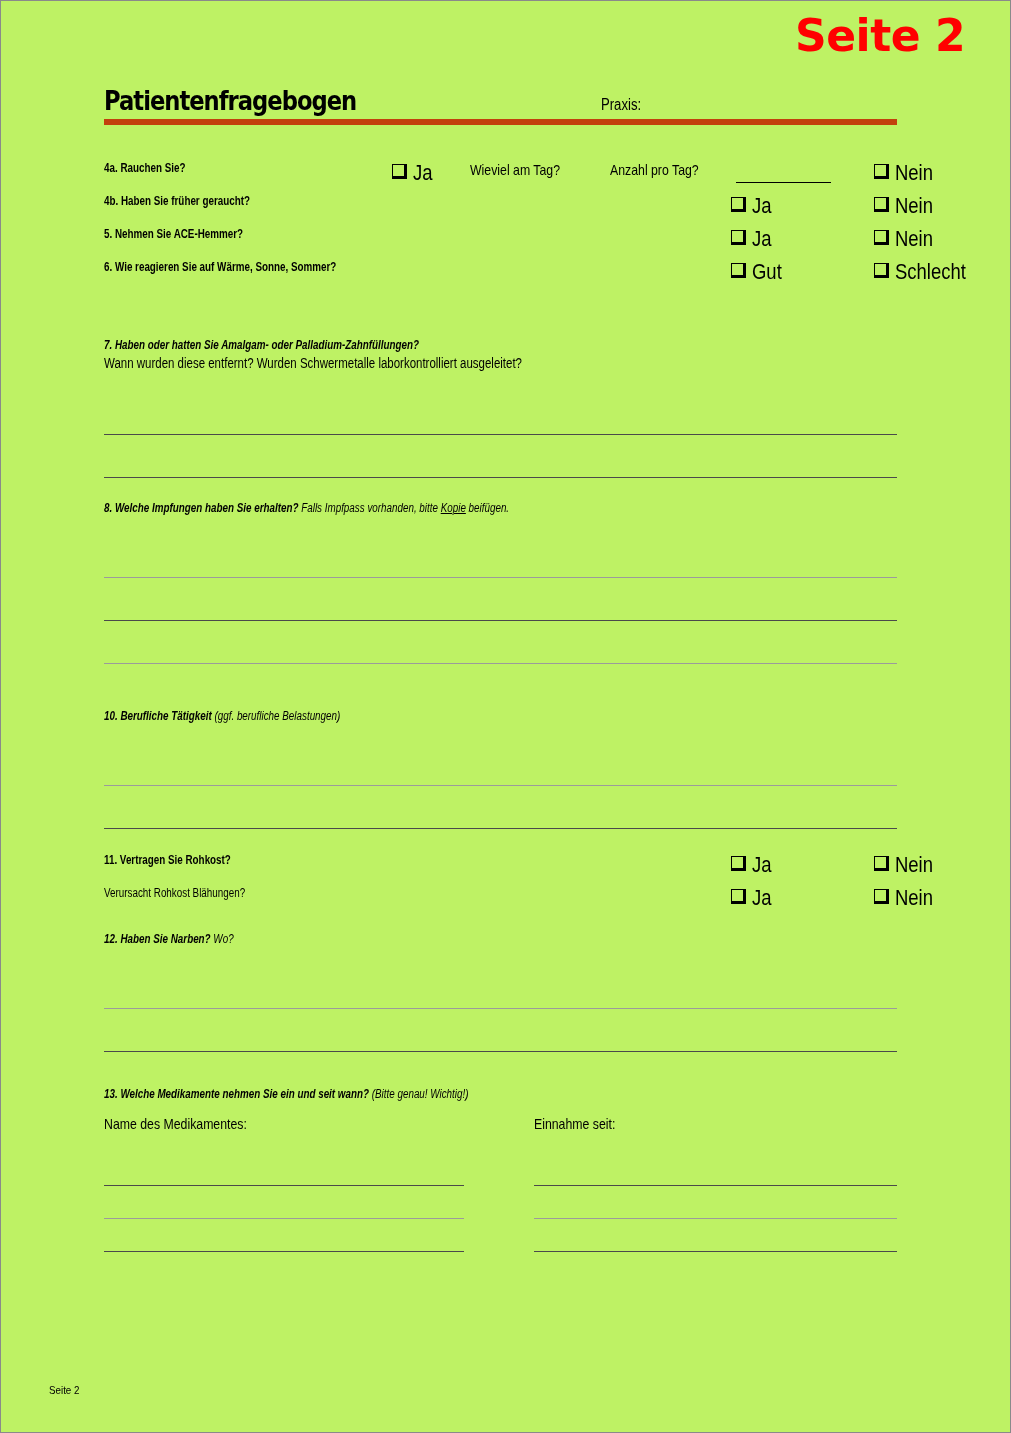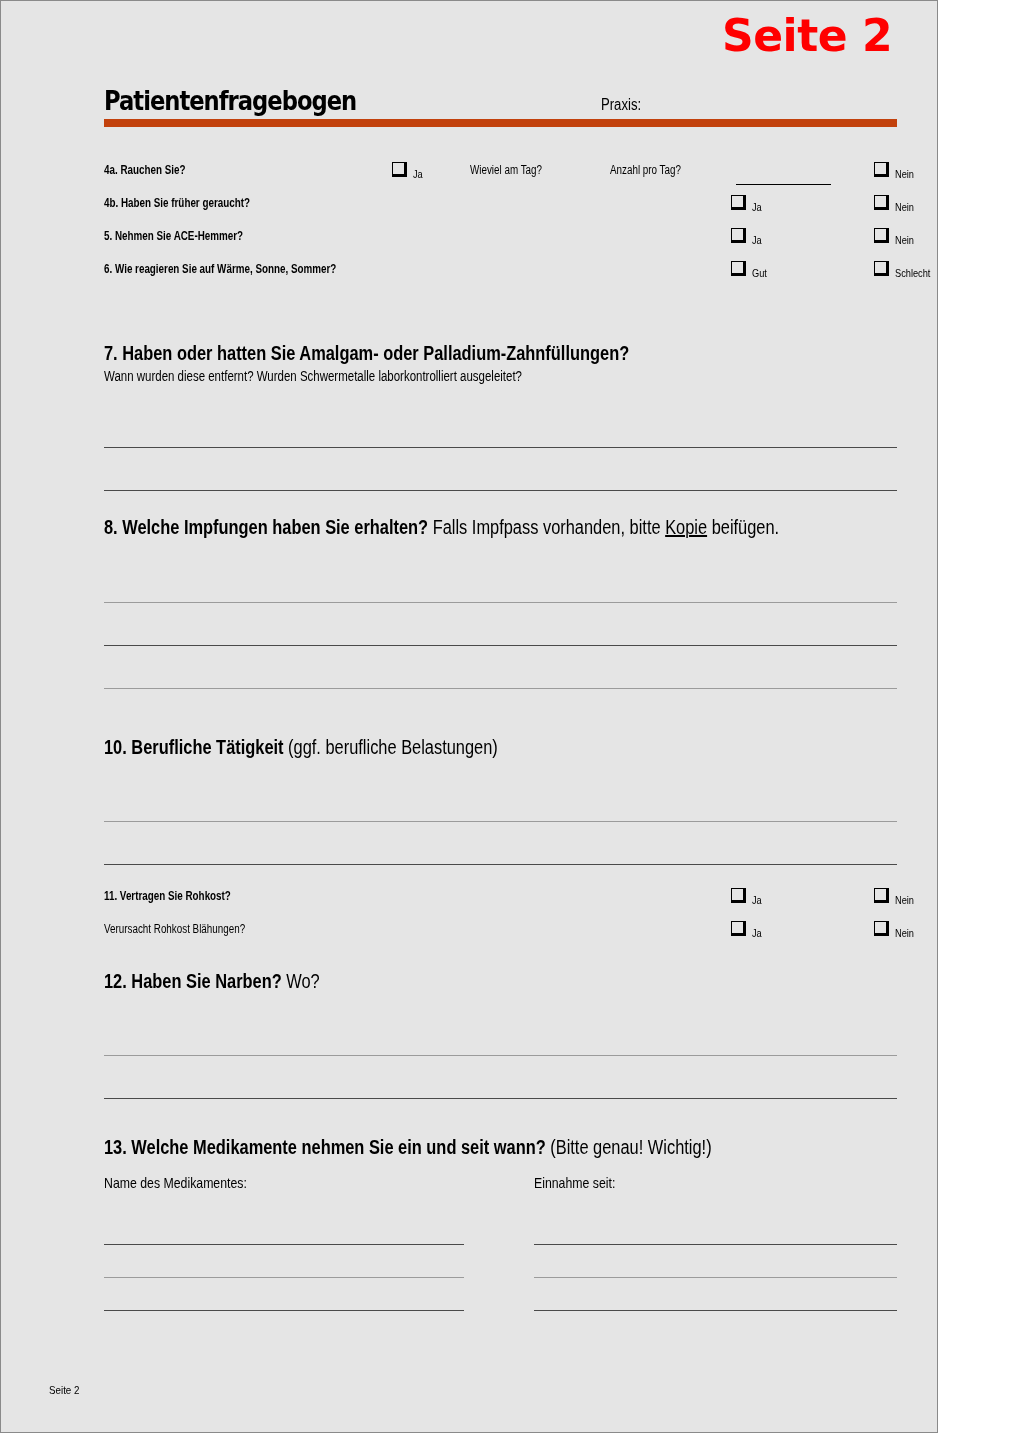--- a/index.html
+++ b/index.html
@@ -8,24 +8,24 @@
     padding: 0;
     background: #ffffff;
   }
   body {
     font-family: "Liberation Sans", "DejaVu Sans", sans-serif;
     color: #000000;
   }
 
   .page {
     position: relative;
-    width: 938px;
+    width: 1011px;
     height: 1433px;
     box-sizing: border-box;
-    background: #e5e5e5;
+    background: #bef264;
     border: 1px solid #8a8a8a;
     overflow: hidden;
   }
 
   
   .page-stamp {
     position: absolute;
     top: 13px;
     right: 45px;
     color: #ff0000;
@@ -40,21 +40,21 @@
     position: absolute;
     left: 103px;
     top: 0;
     width: 793px;
   }
 
   .titlebar {
     position: relative;
     height: 46px;
     margin-top: 72px;
-    border-bottom: 8px solid #c2410c;
+    border-bottom: 6px solid #c2410c;
   }
   .doc-title {
     position: absolute;
     left: 0;
     bottom: 3px;
     font-family: "DejaVu Sans", sans-serif;
     font-weight: bold;
     font-size: 27px;
     letter-spacing: -1.2px;
     transform: scaleX(0.84);
@@ -89,28 +89,28 @@
     left: 0;
     top: 2px;
     font-size: 12px;
     font-weight: bold;
   }
   .qrow .qtext.plain { font-weight: normal; }
 
   .inline-label {
     position: absolute;
     top: 2px;
-    font-size: 12px;
+    font-size: 15px;
     font-weight: normal;
   }
 
   .opt {
     position: absolute;
     top: 1px;
-    font-size: 11px;
+    font-size: 22px;
     white-space: nowrap;
   }
   .opt .box {
     display: inline-block;
     width: 11px;
     height: 11px;
     border: 1.6px solid #000;
     border-right-width: 3px;
     border-bottom-width: 3px;
     margin-right: 6px;
@@ -130,23 +130,24 @@
     position: absolute;
     left: 632px;
     top: 23px;
     width: 95px;
     border-bottom: 1.6px solid #000;
   }
 
   
   .block { position: relative; }
   .qhead {
-    font-size: 20px;
+    font-size: 12px;
     font-weight: bold;
     line-height: 1.42;
+    font-style: italic;
   }
   .qsub {
     font-size: 14px;
     font-weight: normal;
     line-height: 1.42;
   }
   .qhead .thin, .qsub .thin { font-weight: normal; }
   .u { text-decoration: underline; }
 
   .ruleset { margin-top: 18px; }

